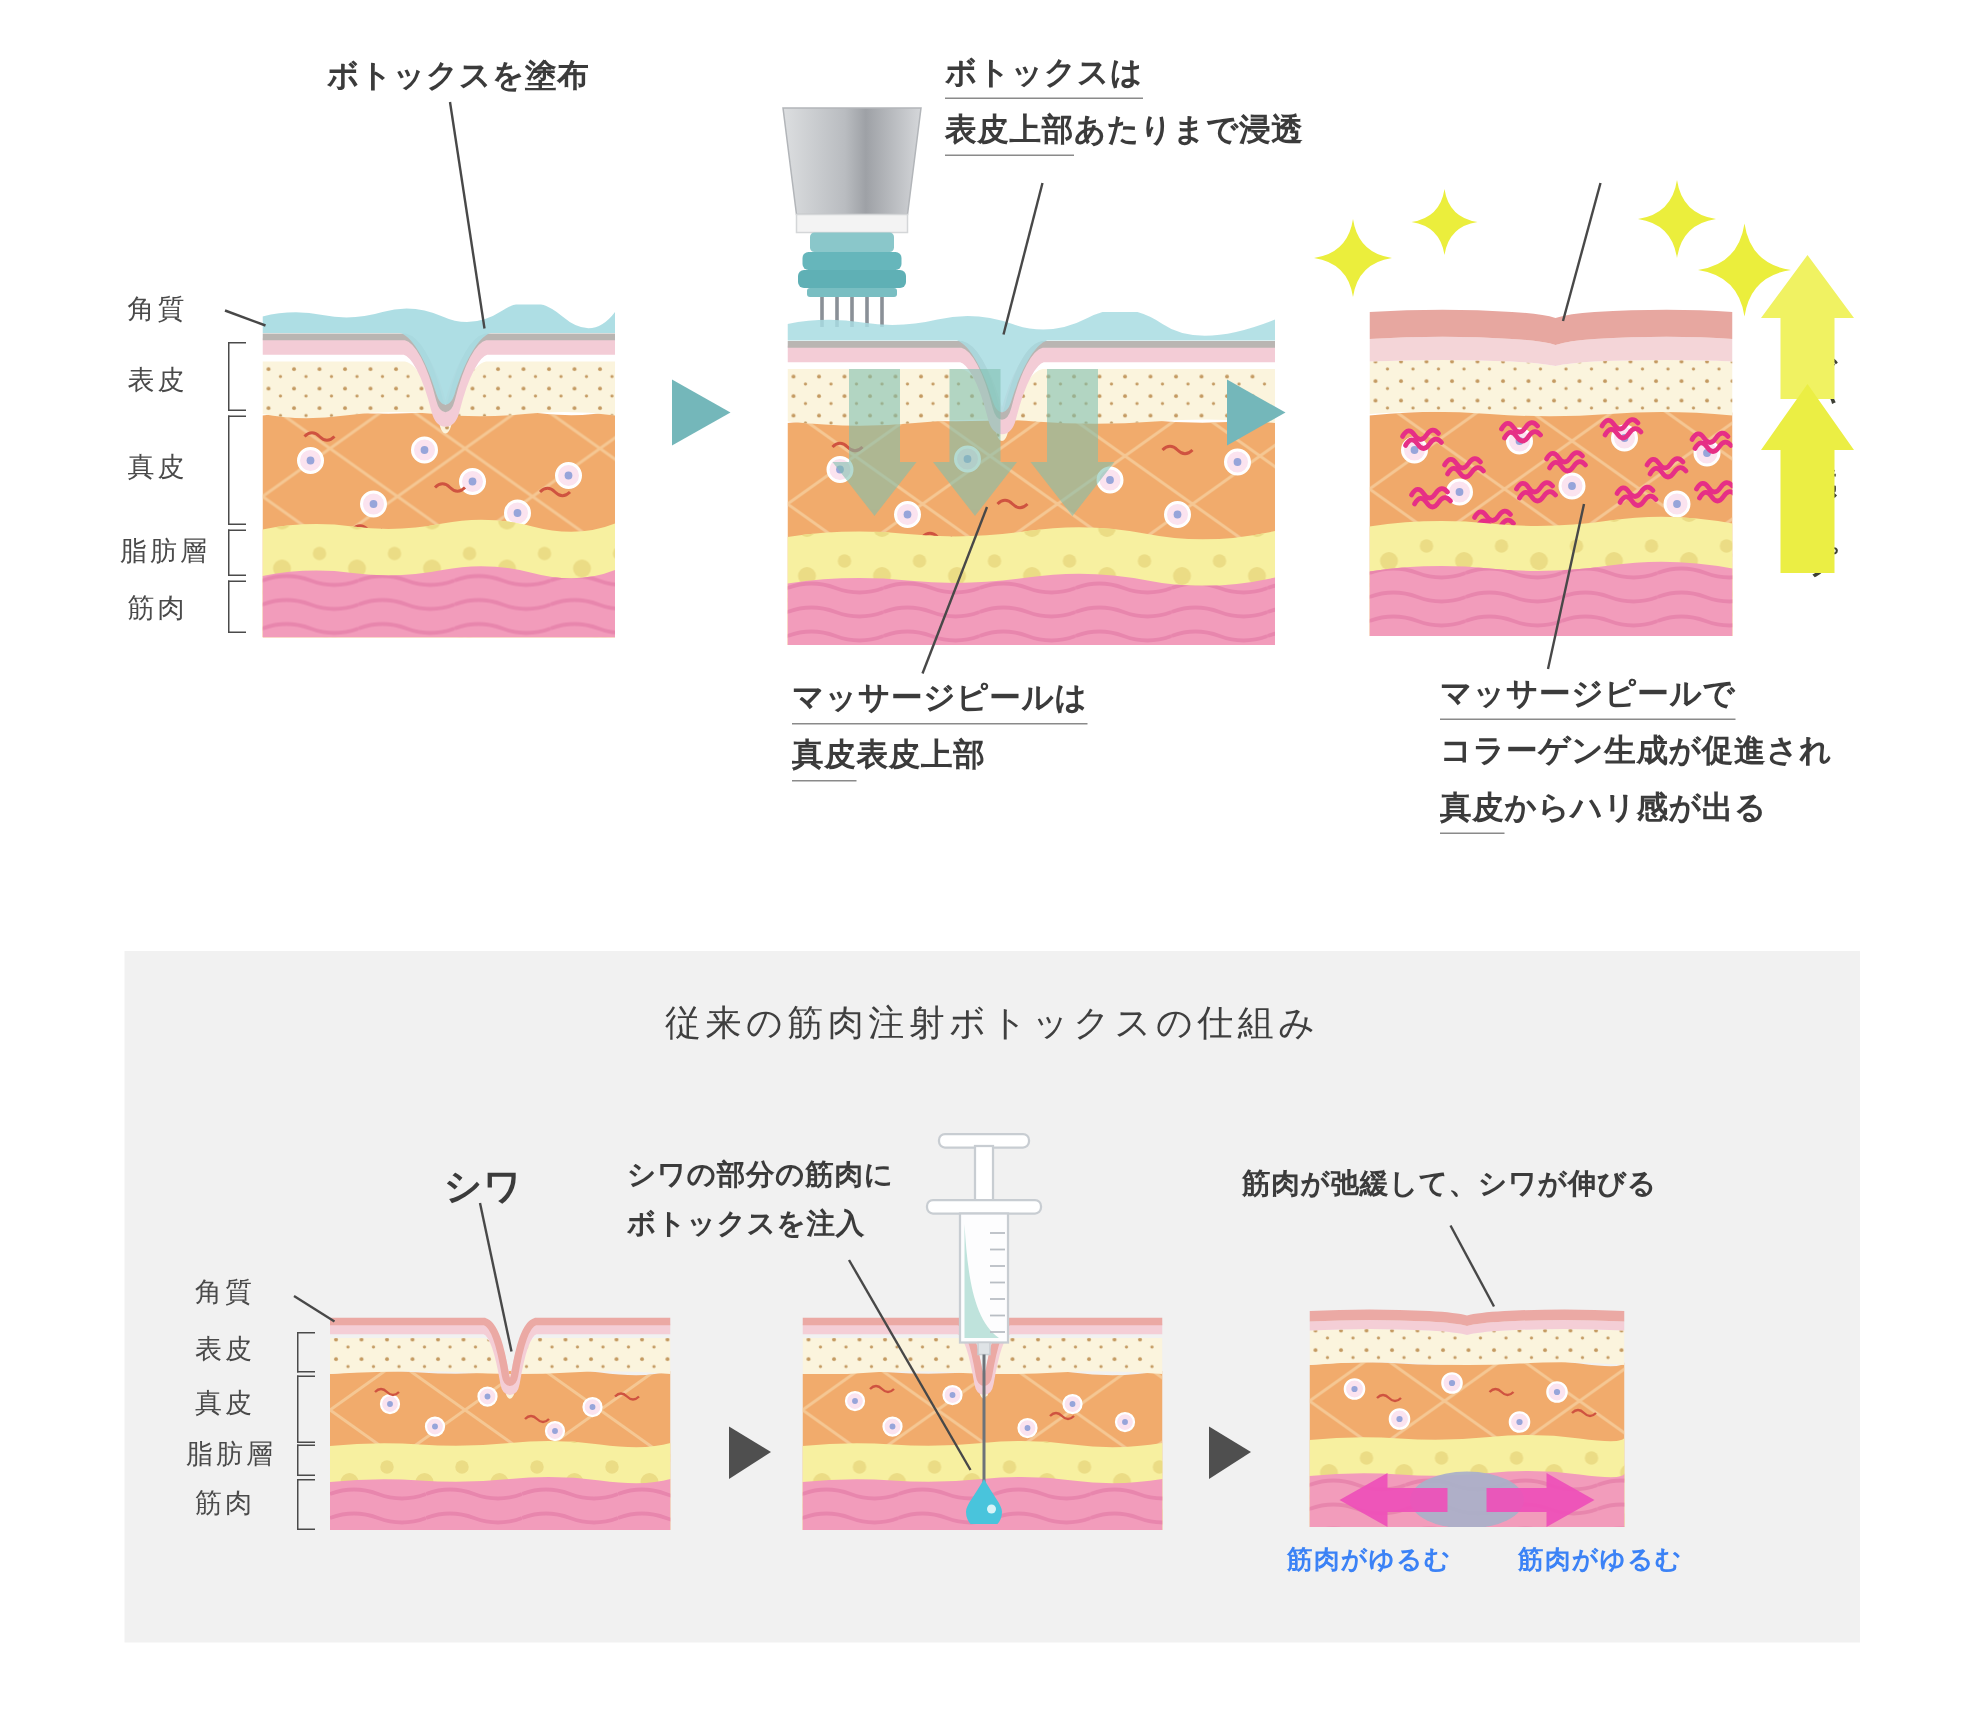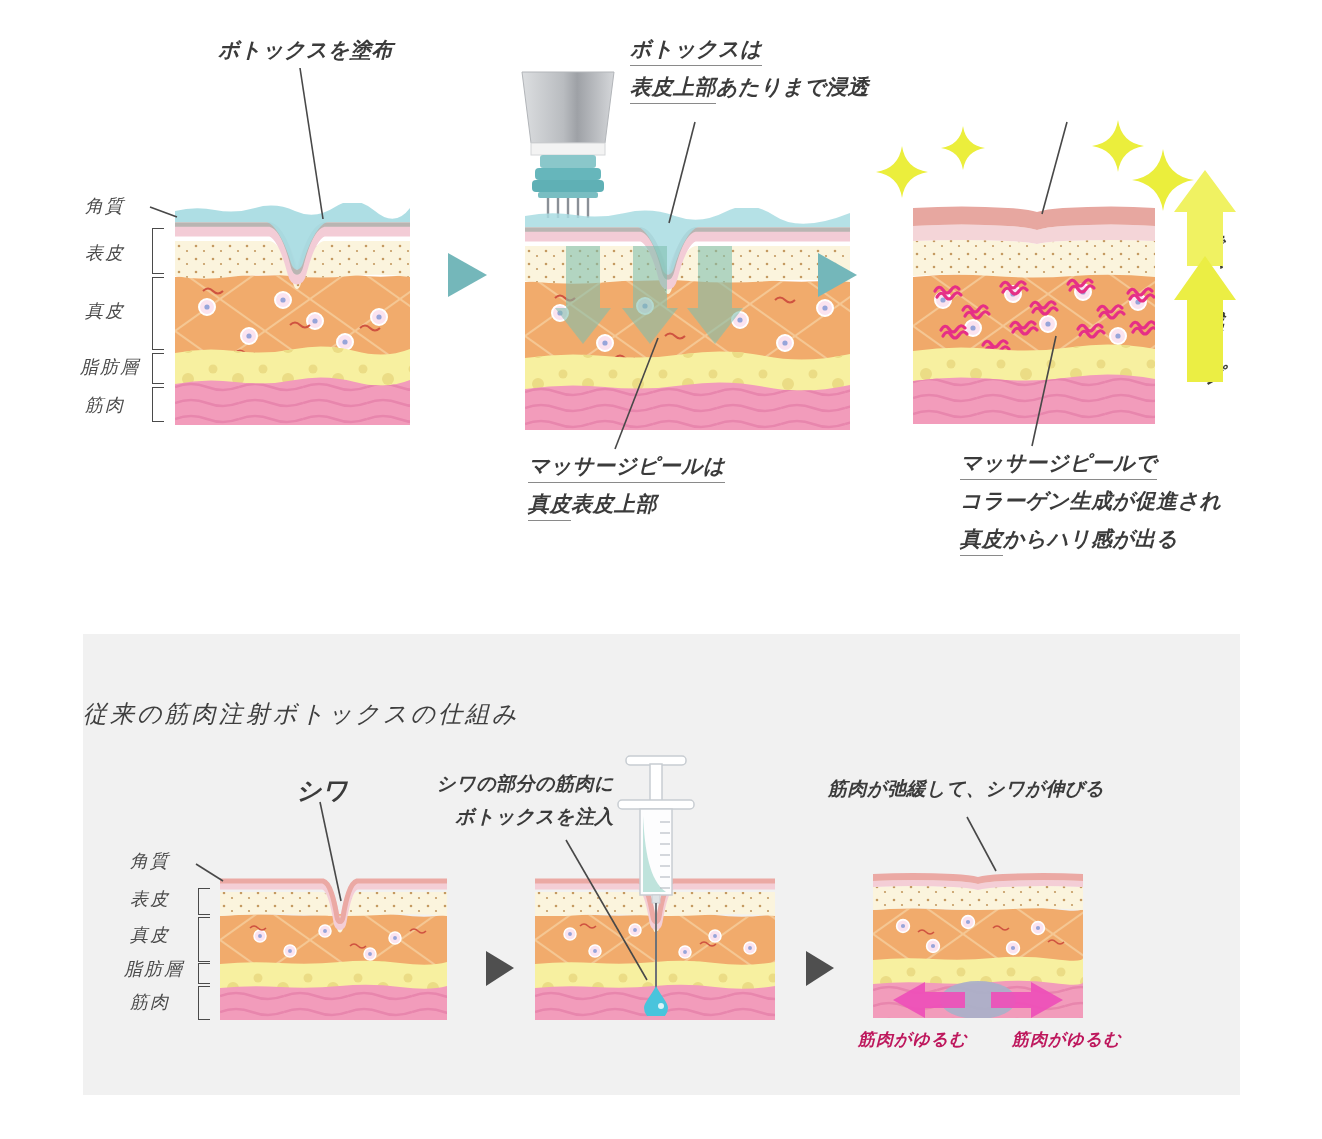--- a/index.html
+++ b/index.html
@@ -1,26 +1,26 @@
 <!DOCTYPE html>
 <html><head>
 <meta charset="utf-8">
 <style>
   html,body{margin:0;padding:0;background:#fff;}
   #stage{position:relative;width:1322px;height:1107px;background:#ffffff;overflow:hidden;
-         font-family:"Liberation Sans","DejaVu Sans",sans-serif;color:#3b3b3b;font-style:italic;}
+         font-family:"Liberation Sans","DejaVu Sans",sans-serif;color:#3b3b3b;}
   .abs{position:absolute;}
   .cap{font-size:21px;font-weight:700;letter-spacing:.5px;color:#3b3b3b;}
   .cap-line{line-height:1;margin-bottom:17px;white-space:nowrap;}
   .u{border-bottom:1.5px solid #8a8a8a;padding-bottom:5px;}
   .layer-label{font-size:18px;font-weight:500;color:#4a4a4a;letter-spacing:2px;white-space:nowrap;line-height:1;text-align:right;}
   .bracket{border:1.6px solid #4a4a4a;border-right:none;width:11px;}
-  .small-label{font-size:17px;font-weight:700;color:#be185d;letter-spacing:1px;white-space:nowrap;}
+  .small-label{font-size:17px;font-weight:700;color:#3b82f6;letter-spacing:1px;white-space:nowrap;}
   .serif-title{font-family:"Liberation Serif","DejaVu Serif",serif;font-size:24px;color:#3f3f3f;
-               letter-spacing:3px;text-align:left;font-weight:500;margin-top:32px;}
+               letter-spacing:3px;text-align:center;font-weight:500;}
   .vtext{writing-mode:vertical-rl;text-orientation:upright;font-size:20px;font-weight:700;
          color:#3d3f35;letter-spacing:2px;line-height:1;}
   .gray-bg{background:#f1f1f1;}
   svg{display:block;}
 </style>
 </head>
 <body>
 
 <div id="stage">
 
@@ -230,21 +230,21 @@
     <path d="M0,88 Q30,85 60,87 T120,86 T180,87 T227,86 L227,144 L0,144 Z" fill="#f7f0a0"></path>
     <path d="M0,88 Q30,85 60,87 T120,86 T180,87 T227,86 L227,144 L0,144 Z" fill="url(#pFat)"></path>
     <path d="M0,112 Q30,109 60,111 T120,110 T180,111 T227,110 L227,144 L0,144 Z" fill="#f29cbb"></path>
     <path d="M0,112 Q30,109 60,111 T120,110 T180,111 T227,110 L227,144 L0,144 Z" fill="url(#pMuscle)"></path>
     <path d="M0,16 L103,16 C110,18 114,34 117,52 C118,58 122,58 123,52 C126,34 130,18 137,16 L227,16 L227,40 Q195,37 160,39 T90,39 T0,40 Z" fill="#fbf4dd"></path>
     <path d="M0,16 L103,16 C110,18 114,34 117,52 C118,58 122,58 123,52 C126,34 130,18 137,16 L227,16 L227,40 Q195,37 160,39 T90,39 T0,40 Z" fill="url(#pDots)"></path>
     <path d="M0,10 L103,10 C110,12 114,28 117,46 C118,52 122,52 123,46 C126,28 130,12 137,10 L227,10" stroke="#f4ced6" stroke-width="7" fill="none"></path>
     <path d="M0,5 L103,5 C110,7 114,23 117,41 C118,47 122,47 123,41 C126,23 130,7 137,5 L227,5" stroke="#eba9a4" stroke-width="5" fill="none"></path>
   </svg>
 
-  <div class="abs cap" style="left:418px;top:774px;width:196px;font-size:19px;text-align:right">
+  <div class="abs cap" style="left:418px;top:774px;width:196px;font-size:19px;text-align:left">
     <div class="cap-line" style="margin-bottom:14px"><span>シワの部分の筋肉に</span></div>
     <div class="cap-line"><span>ボトックスを注入</span></div>
   </div>
 
   <svg class="abs" style="left:535px;top:876px" width="240" height="144" viewBox="0 0 240 144">
     <path d="M0,40 Q30,37 60,39 T120,38 T180,39 T240,38 L240,144 L0,144 Z" fill="#f1ab6c"></path>
     <path d="M0,40 Q30,37 60,39 T120,38 T180,39 T240,38 L240,144 L0,144 Z" fill="url(#pHatch)"></path>
     <use href="#cellSym" transform="translate(35,58) scale(0.75)"></use>
       <use href="#cellSym" transform="translate(100,54) scale(0.75)"></use>
     <use href="#cellSym" transform="translate(180,60) scale(0.75)"></use>

